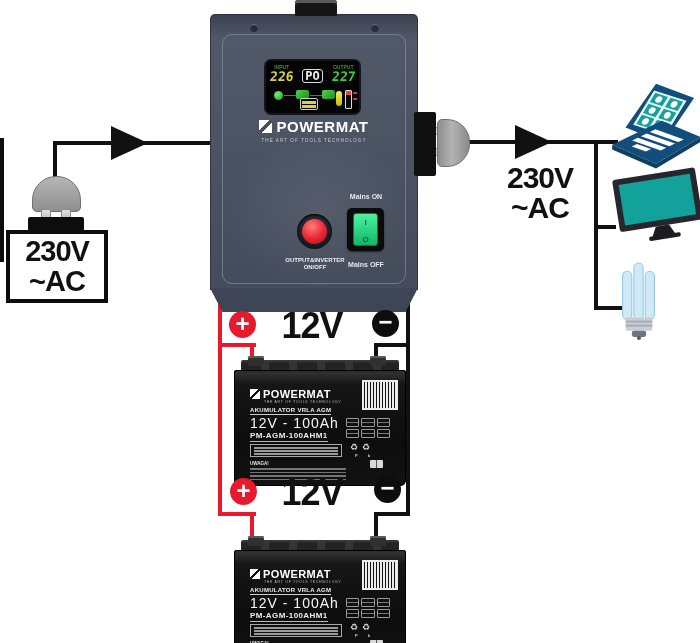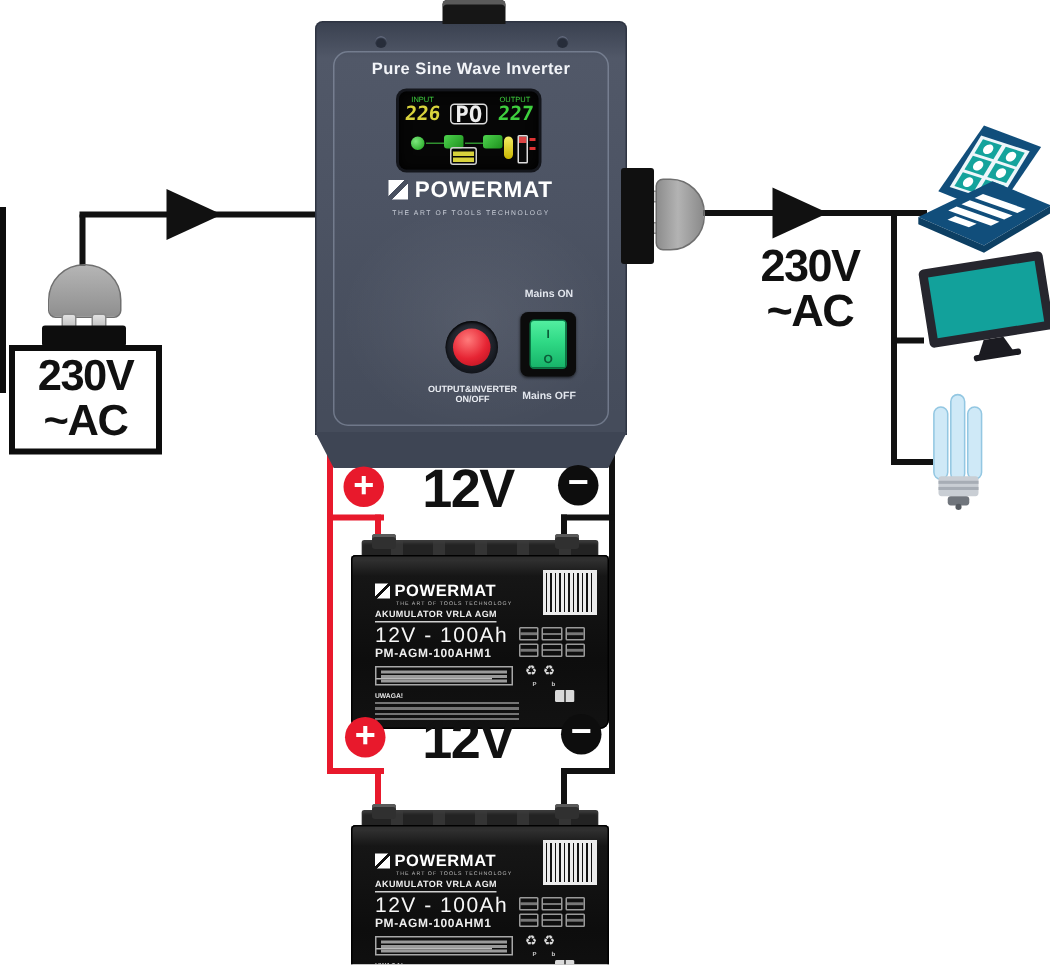--- a/index.html
+++ b/index.html
@@ -41,21 +41,21 @@
              font-size:11px;font-weight:bold;letter-spacing:.3px;}
   
   .lcd{position:absolute;left:56px;top:47px;width:93px;height:52px;background:#060606;
        border-radius:5px;box-shadow:0 0 0 2px #14161c, inset 0 0 8px #000;}
   .lcd-row{position:absolute;left:4px;top:4px;width:85px;display:flex;align-items:flex-end;justify-content:space-between;}
   .lcd-mini{display:block;font-size:5px;color:var(--lcd-green);line-height:5px;text-align:center;}
   .lcd-digits{font-family:"DejaVu Sans Mono",monospace;font-weight:bold;font-size:13px;line-height:14px;
               transform:skewX(-6deg);display:block;}
   .lcd-digits.yellow{color:var(--lcd-yellow);}
   .lcd-digits.green{color:var(--lcd-green);}
-  .lcd-mode{font-family:"DejaVu Sans Mono",monospace;font-weight:bold;font-size:15px;color:#eee;
+  .lcd-mode{font-family:"DejaVu Sans Mono",monospace;font-weight:bold;font-size:12px;color:#eee;
             border:1.5px solid #ddd;border-radius:3px;padding:0 2px;line-height:12px;margin-bottom:1px;}
   .lcd-icons{position:absolute;left:4px;top:26px;width:85px;height:22px;}
   .ic-dot{position:absolute;left:4px;top:4px;width:9px;height:9px;border-radius:50%;
           background:radial-gradient(circle at 35% 35%, #7de87d, #18a018);}
   .ic-link{position:absolute;top:8px;height:1px;background:#2f8f2f;}
   .ic-link.l1{left:14px;width:12px;}
   .ic-link.l2{left:40px;width:12px;}
   .ic-box{position:absolute;top:3px;width:13px;height:9px;background:linear-gradient(135deg,#4ed34e,#1d8f1d);
           border-radius:2px;}
   .ic-box.b1{left:26px;}
@@ -118,21 +118,21 @@
             background:linear-gradient(#383838,#161616 12%,#0d0d0d 60%,#121212);
             box-shadow:inset 0 0 0 1px #000, inset 0 3px 0 #2e2e2e;}
   .bat-brand{position:absolute;left:16px;top:18px;display:flex;align-items:center;gap:3px;}
   .bat-brand .brand-ic{width:10px;height:10px;background:linear-gradient(135deg,#fff 42%,#111 42% 58%,#fff 58%);}
   .bat-brand-name{color:#fff;font-weight:bold;font-size:11px;letter-spacing:.4px;}
   .bat-tag{position:absolute;left:30px;top:30px;color:#b9b9b9;font-size:3.5px;letter-spacing:.7px;}
   .bat-type{position:absolute;left:16px;top:37px;color:#f0f0f0;font-size:6px;font-weight:bold;
             border-bottom:1px solid #cfcfcf;padding-bottom:1px;letter-spacing:.3px;}
   .bat-rating{position:absolute;left:16px;top:45px;color:#f7f7f7;font-size:14px;font-weight:normal;letter-spacing:1px;}
   .bat-model{position:absolute;left:16px;top:61px;color:#ededed;font-size:8px;font-weight:bold;
-             border-bottom:1px solid #bbb;padding-bottom:12px;letter-spacing:.4px;}
+             border-bottom:1px solid #bbb;padding-bottom:1px;letter-spacing:.4px;}
   .bat-specbox{position:absolute;left:16px;top:74px;width:92px;height:13px;border:1px solid #a8a8a8;
                padding:2px 3px;box-sizing:border-box;}
   .bat-specbox i{display:block;height:1.5px;background:#9a9a9a;margin-bottom:1.5px;}
   .bat-warn{position:absolute;left:16px;top:91px;color:#e6e6e6;font-size:4.5px;font-weight:bold;}
   .bat-fine{position:absolute;left:16px;top:98px;width:96px;height:12px;
             background:repeating-linear-gradient(#8d8d8d 0 1.5px,transparent 1.5px 3.5px);opacity:.8;}
   .bat-barcode{position:absolute;left:130px;top:12px;width:32px;height:26px;background:#ececec;
                box-shadow:0 0 0 2px #ececec;
                background-image:repeating-linear-gradient(90deg,#111 0 1px,transparent 1px 3px);}
   .bat-certs{position:absolute;left:112px;top:48px;width:44px;display:grid;grid-template-columns:repeat(3,1fr);
@@ -164,21 +164,20 @@
   <div class="vbox">
     <span>230V</span><br>
     <span>~AC</span>
   </div>
 
   <div class="inv-topblock"></div>
   <div class="inverter">
     <div class="inv-screw" style="left:40px;top:10px;"></div>
     <div class="inv-screw" style="left:161px;top:10px;"></div>
     <div class="inv-outline"></div>
-    <div class="inv-title">Pure Sine Wave Inverter</div>
 
     <div class="lcd">
       <div class="lcd-row">
         <div>
           <span class="lcd-mini">INPUT</span>
           <span class="lcd-digits yellow">226</span>
         </div>
         <span class="lcd-mode">PO</span>
         <div>
           <span class="lcd-mini">OUTPUT</span>

